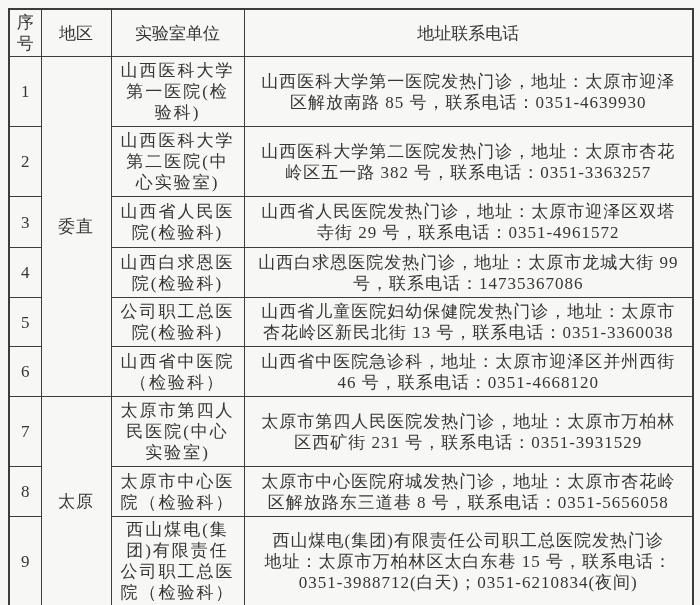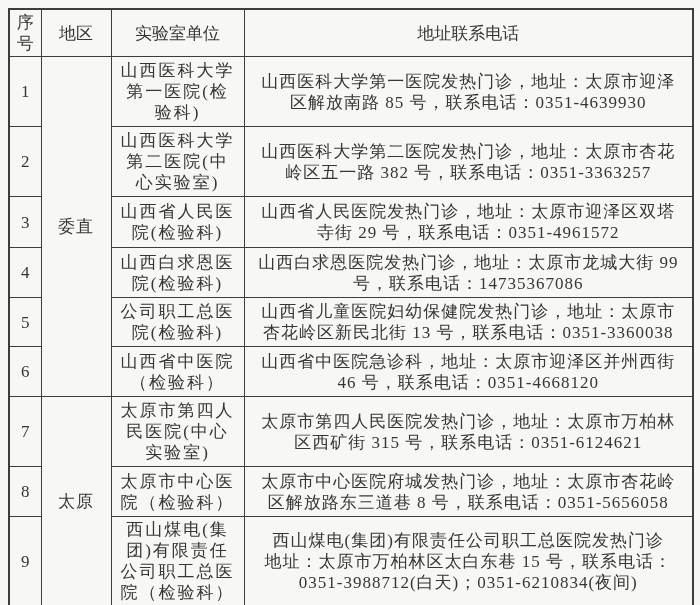--- a/index.html
+++ b/index.html
@@ -138,21 +138,21 @@
       <td class="contact-cell">山西省中医院急诊科，地址：太原市迎泽区并州西街
 46 号，联系电话：0351-4668120</td>
     </tr>
     <tr class="r7">
       <td class="idx-cell">7</td>
       <td class="region-cell" rowspan="3">太原</td>
       <td class="unit-cell">太原市第四人
 民医院(中心
 实验室)</td>
       <td class="contact-cell">太原市第四人民医院发热门诊，地址：太原市万柏林
-区西矿街 315 号，联系电话：0351-6124621</td>
+区西矿街 231 号，联系电话：0351-3931529</td>
     </tr>
     <tr class="r8">
       <td class="idx-cell">8</td>
       <td class="unit-cell">太原市中心医
 院（检验科）</td>
       <td class="contact-cell">太原市中心医院府城发热门诊，地址：太原市杏花岭
 区解放路东三道巷 8 号，联系电话：0351-5656058</td>
     </tr>
     <tr class="r9">
       <td class="idx-cell">9</td>

